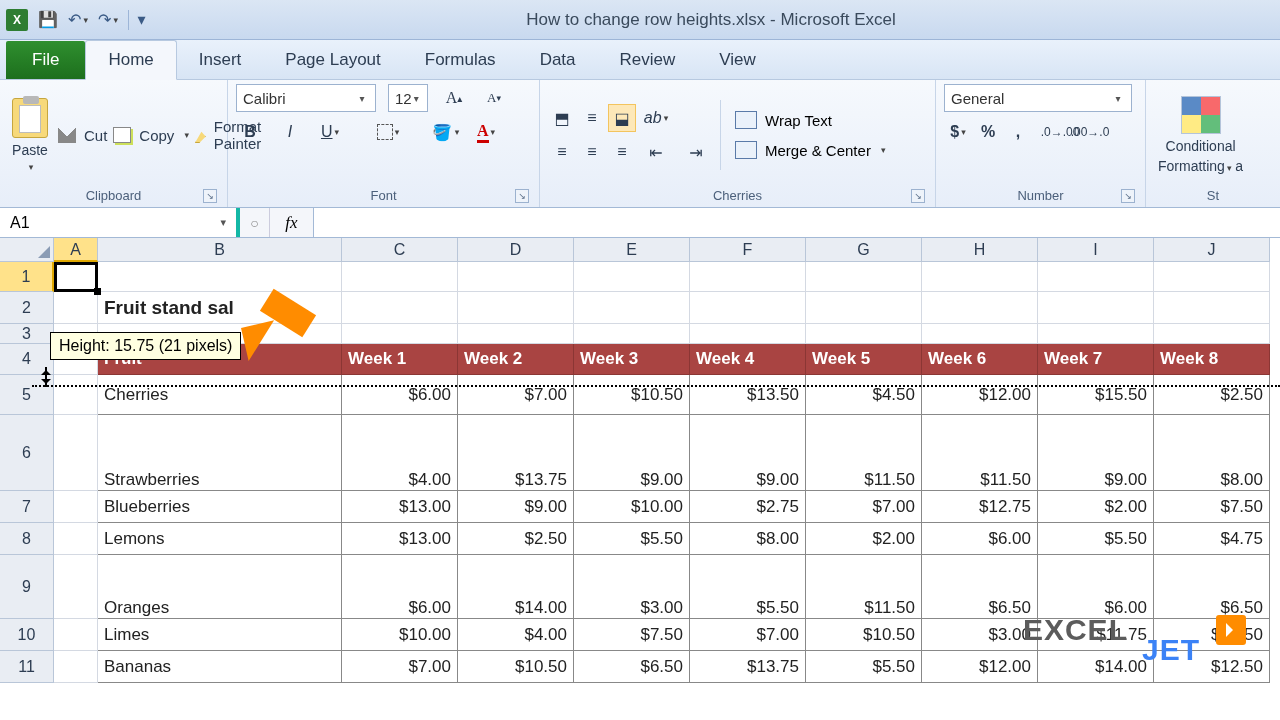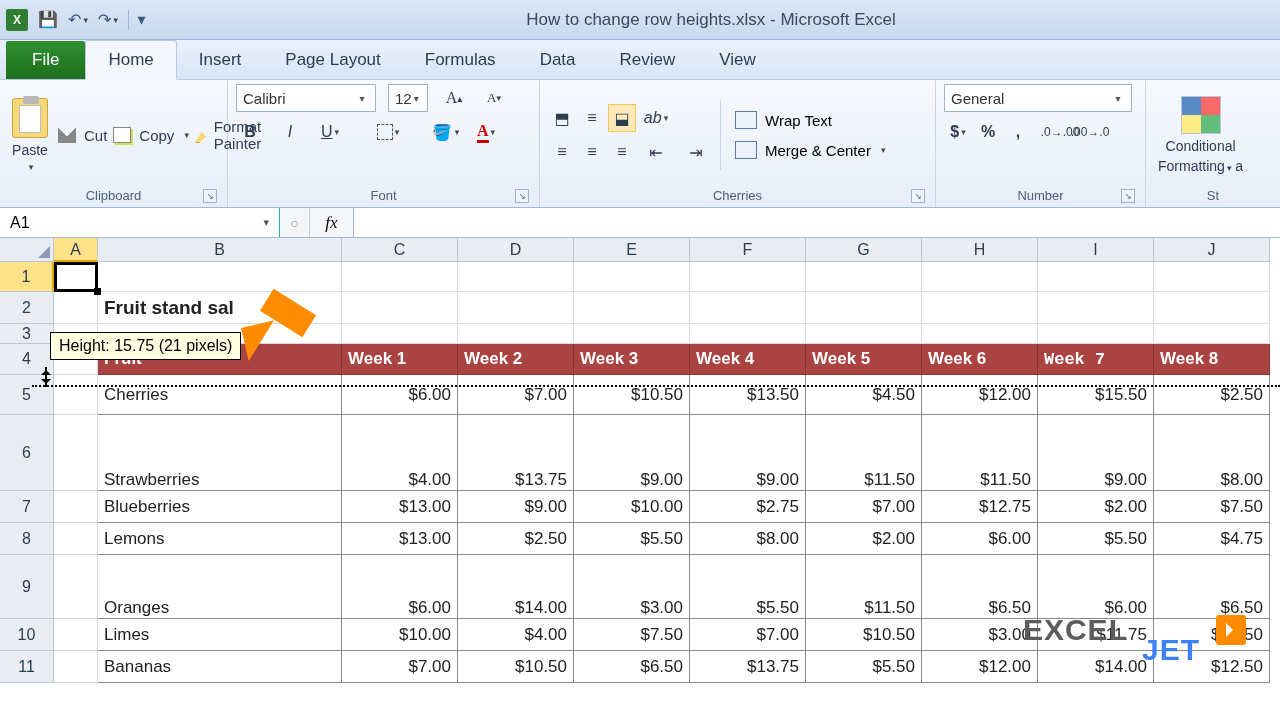--- a/index.html
+++ b/index.html
@@ -54,21 +54,21 @@
   .wm { display: flex; align-items: center; gap: 8px; padding: 2px 4px; }
   .wm .ci2 { width: 22px; height: 18px; border: 1px solid #5a7aa8; background: #eaf1fa; }
 
   .num-row { display: flex; gap: 2px; }
 
   .cond-icon { width: 40px; height: 38px; background: #fff; border: 1px solid #b4c4da; position: relative; display: grid; grid-template-columns: 1fr 1fr; grid-template-rows: 1fr 1fr; }
   .cond-icon div:nth-child(1){background:#5a8ac6;} .cond-icon div:nth-child(2){background:#f8696b;} .cond-icon div:nth-child(3){background:#ffeb84;} .cond-icon div:nth-child(4){background:#63be7b;}
 
   
   .fx-row { height: 30px; border-bottom: 1px solid #a3b9d6; display: flex; align-items: stretch; background: #eef3fa; }
-  .namebox { width: 280px; border-right: 1px solid #14b8a6; display: flex; align-items: center; padding: 0 10px; background: #fff; position: relative; font-size: 16px; }
+  .namebox { width: 240px; border-right: 4px solid #14b8a6; display: flex; align-items: center; padding: 0 10px; background: #fff; position: relative; font-size: 16px; }
   .namebox .dd2 { margin-left: auto; font-size: 11px; color: #555; }
   .fx-cancel { width: 30px; display: flex; align-items: center; justify-content: center; color: #888; border-right: 1px solid #ccd; background: #f4f6fa; }
   .fx-label { width: 44px; display: flex; align-items: center; justify-content: center; font-style: italic; font-family: "Times New Roman", serif; font-size: 17px; background: #f4f6fa; border-right: 1px solid #a3b9d6; }
   .fx-input { flex: 1; background: #fff; }
 
   
   .grid-wrap { position: relative; }
   .colhdrs { display: flex; height: 24px; }
   .corner { width: 54px; background: #e9edf3; border-right: 1px solid #b9c6d8; border-bottom: 1px solid #b9c6d8; position: relative; }
   .corner::after { content: ""; position: absolute; right: 3px; bottom: 3px; border: 6px solid transparent; border-bottom-color: #8a9cb5; border-right-color: #8a9cb5; }
@@ -387,21 +387,21 @@
       <div class="row" style="height: 31px;">
         <div class="rh">4</div>
         <div class="cell" style="width: 44px;"></div>
         <div class="cell hdr" style="width: 244px;">Fruit</div>
         <div class="cell hdr" style="width: 116px;">Week 1</div>
         <div class="cell hdr" style="width: 116px;">Week 2</div>
         <div class="cell hdr" style="width: 116px;">Week 3</div>
         <div class="cell hdr" style="width: 116px;">Week 4</div>
         <div class="cell hdr" style="width: 116px;">Week 5</div>
         <div class="cell hdr" style="width: 116px;">Week 6</div>
-        <div class="cell hdr" style="width: 116px; font-family: Liberation Mono, monospace;">Week 7</div>
+        <div class="cell hdr" style="width: 116px;">Week 7</div>
         <div class="cell hdr" style="width: 116px;">Week 8</div>
       </div>
       <div class="row" style="height: 40px;">
         <div class="rh">5</div>
         <div class="cell" style="width: 44px;"></div>
         <div class="cell tb" style="width: 244px; align-items: center;">Cherries</div>
         <div class="cell tb num" style="width: 116px; align-items: center;">$6.00</div>
         <div class="cell tb num" style="width: 116px; align-items: center;">$7.00</div>
         <div class="cell tb num" style="width: 116px; align-items: center;">$10.50</div>
         <div class="cell tb num" style="width: 116px; align-items: center;">$13.50</div>

